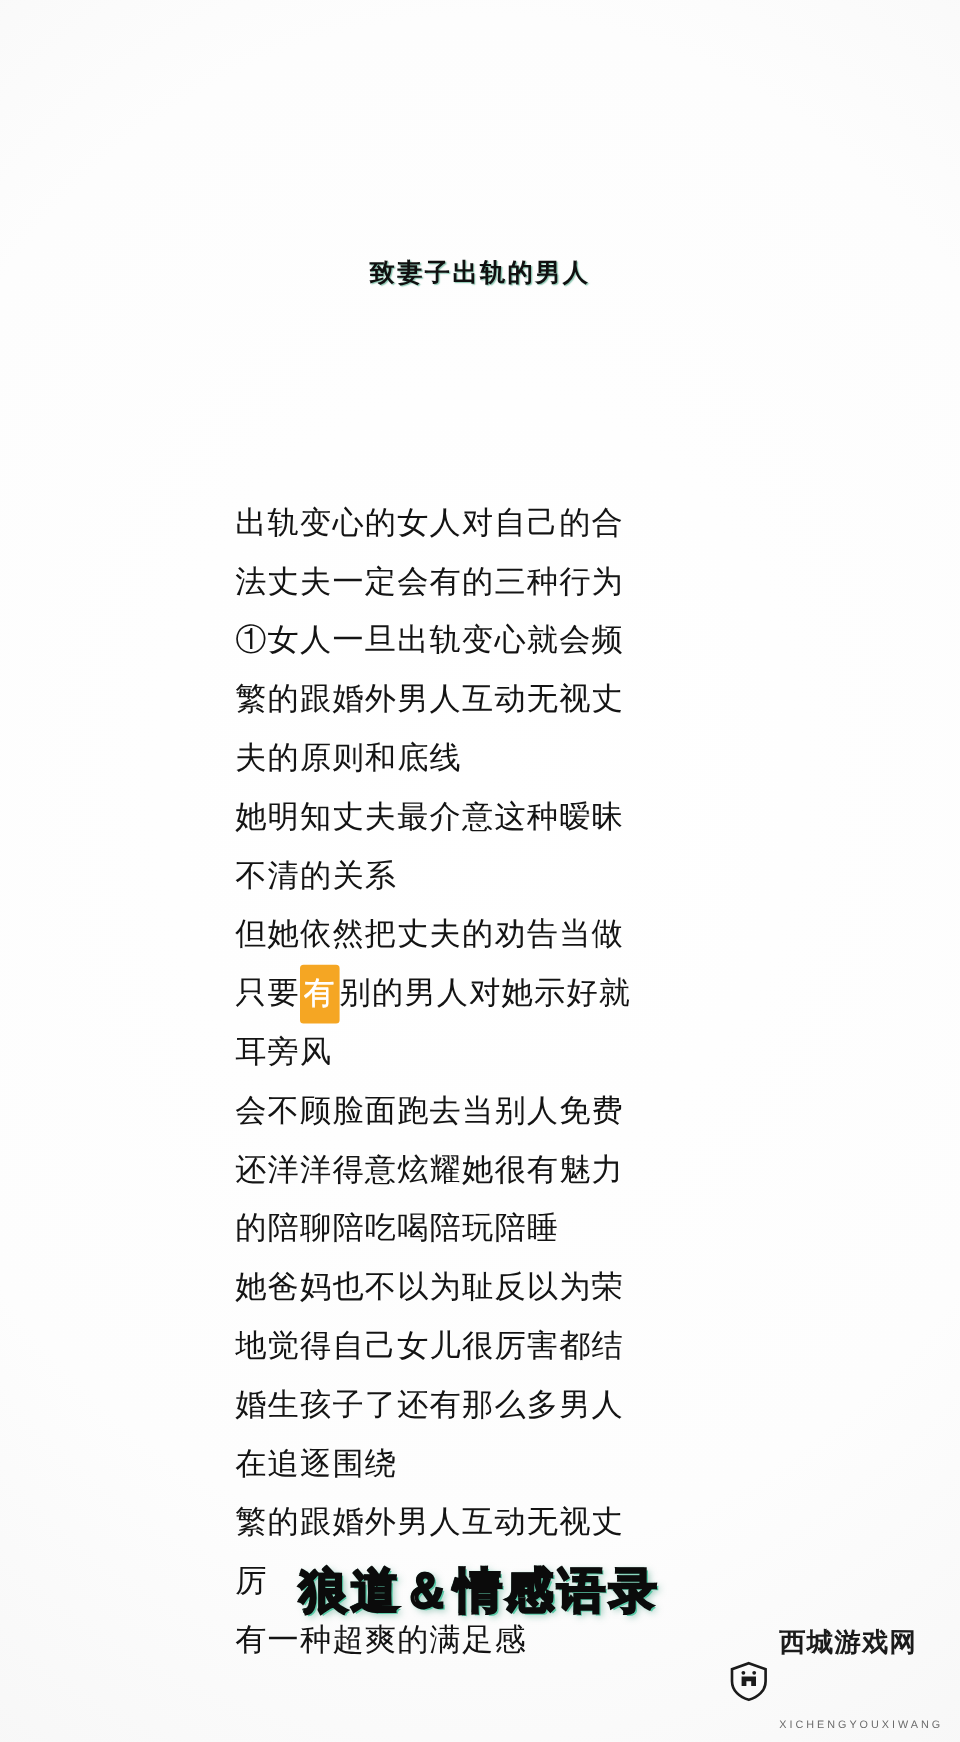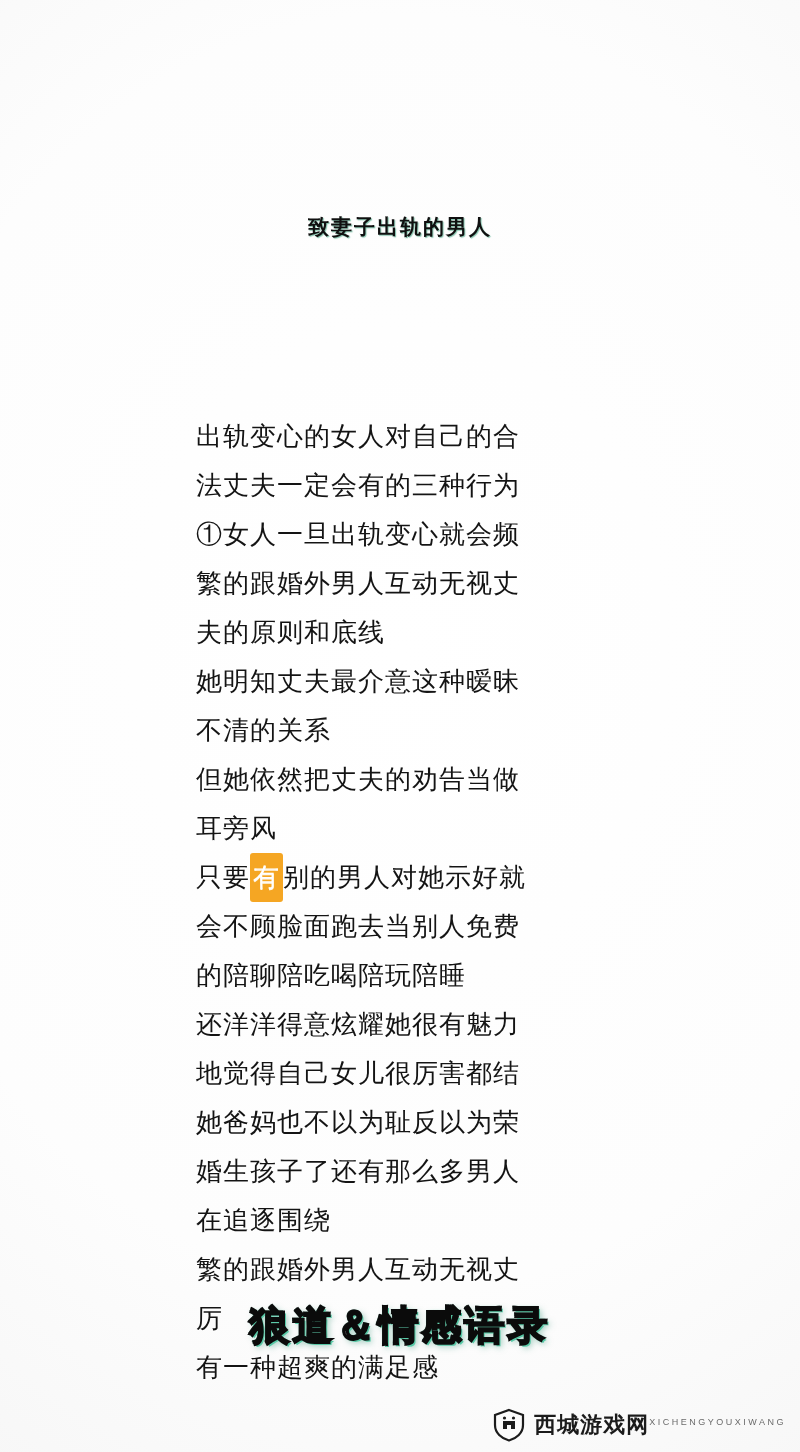--- a/index.html
+++ b/index.html
@@ -113,22 +113,23 @@
     align-items: center;
     gap: 8px;
   }
   .wm-logo {
     width: 34px;
     height: 34px;
     flex: 0 0 34px;
   }
   .wm-texts {
     display: flex;
-    flex-direction: row;
+    flex-direction: column;
     line-height: 1;
+    gap: 48px;
   }
   .wm-cn {
     font-family: "DejaVu Sans", "Liberation Sans", sans-serif;
     font-size: 22px;
     font-weight: 700;
     color: #1b1b1b;
     letter-spacing: 1px;
   }
   .wm-en {
     margin-top: 4px;
@@ -150,31 +151,31 @@
 
   <div class="body-text">
     <div class="body-line">出轨变心的女人对自己的合</div>
     <div class="body-line">法丈夫一定会有的三种行为</div>
     <div class="body-line">①女人一旦出轨变心就会频</div>
     <div class="body-line">繁的跟婚外男人互动无视丈</div>
     <div class="body-line">夫的原则和底线</div>
     <div class="body-line">她明知丈夫最介意这种暧昧</div>
     <div class="body-line">不清的关系</div>
     <div class="body-line">但她依然把丈夫的劝告当做</div>
-    <div class="body-line">耳旁风</div>
-
     <div class="body-line">
       <span>只要</span><span class="hl">有</span><span>别的男人对她示好就</span>
     </div>
 
+    <div class="body-line">耳旁风</div>
+
     <div class="body-line">会不顾脸面跑去当别人免费</div>
+    <div class="body-line">还洋洋得意炫耀她很有魅力</div>
     <div class="body-line">的陪聊陪吃喝陪玩陪睡</div>
-    <div class="body-line">还洋洋得意炫耀她很有魅力</div>
+    <div class="body-line">她爸妈也不以为耻反以为荣</div>
     <div class="body-line">地觉得自己女儿很厉害都结</div>
-    <div class="body-line">她爸妈也不以为耻反以为荣</div>
     <div class="body-line">婚生孩子了还有那么多男人</div>
     <div class="body-line">在追逐围绕</div>
     <div class="body-line">繁的跟婚外男人互动无视丈</div>
     <div class="body-line">厉</div>
     <div class="body-line">有一种超爽的满足感</div>
   </div>
 
   <div class="brand">狼道＆情感语录</div>
 
   <div class="watermark">

